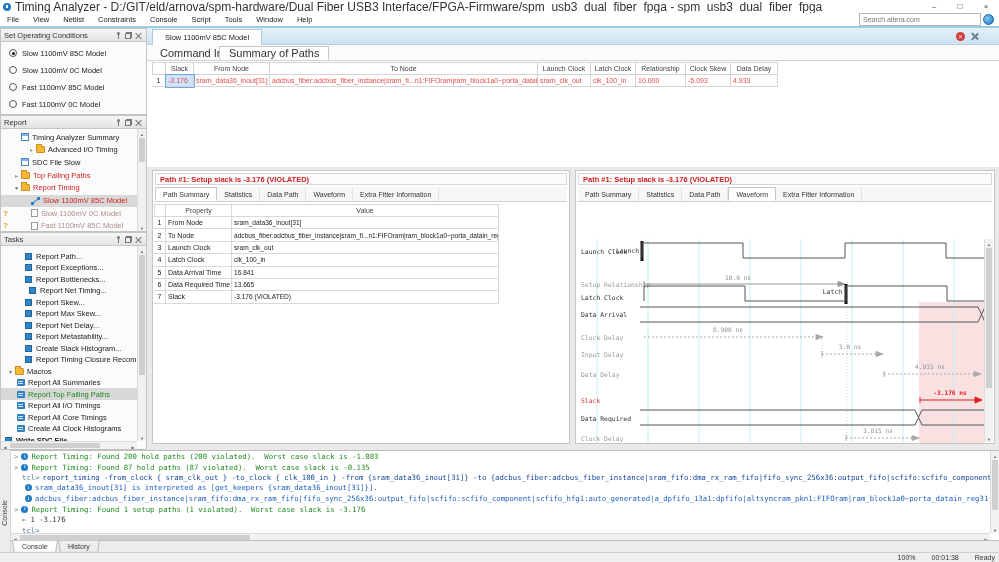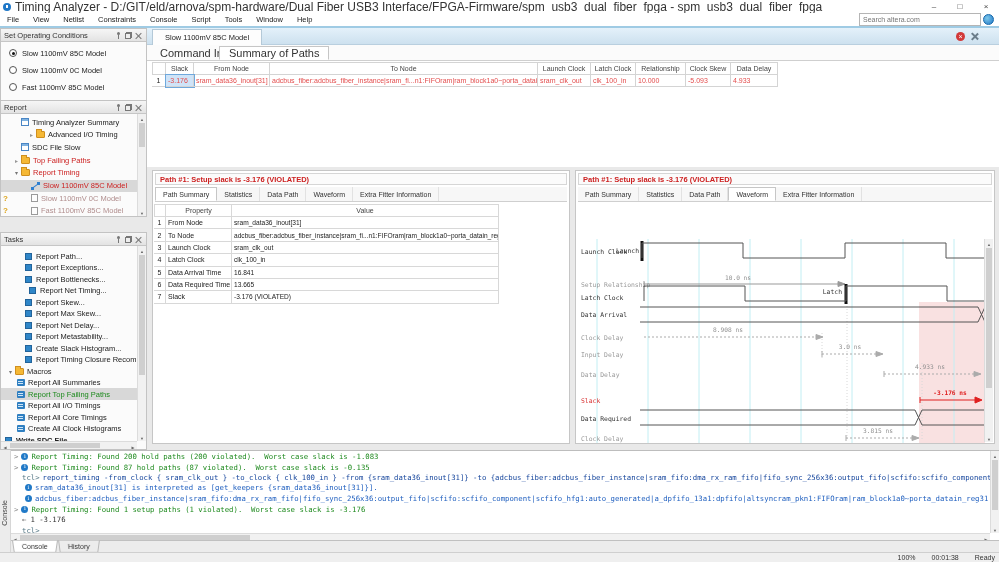--- a/index.html
+++ b/index.html
@@ -175,21 +175,21 @@
       <span class="radio"></span>
       <span>Fast 1100mV 85C Model</span>
     </div>
     <div class="trow" style="top:56px">
       <span class="radio"></span>
       <span>Fast 1100mV 0C Model</span>
     </div>
   </div>
 </div>
 
-<div class="panel" style="left:0;top:100px;width:147px;height:117px">
+<div class="panel" style="left:0;top:115px;width:147px;height:117px">
   <div class="phead">
     <span>Report</span>
       <span class="sp"></span>
     <span class="pico">
         <span class="ipin"></span>
       </span>
     <span class="pico">
         <span class="ifloat"></span>
       </span>
     <span class="pico">

